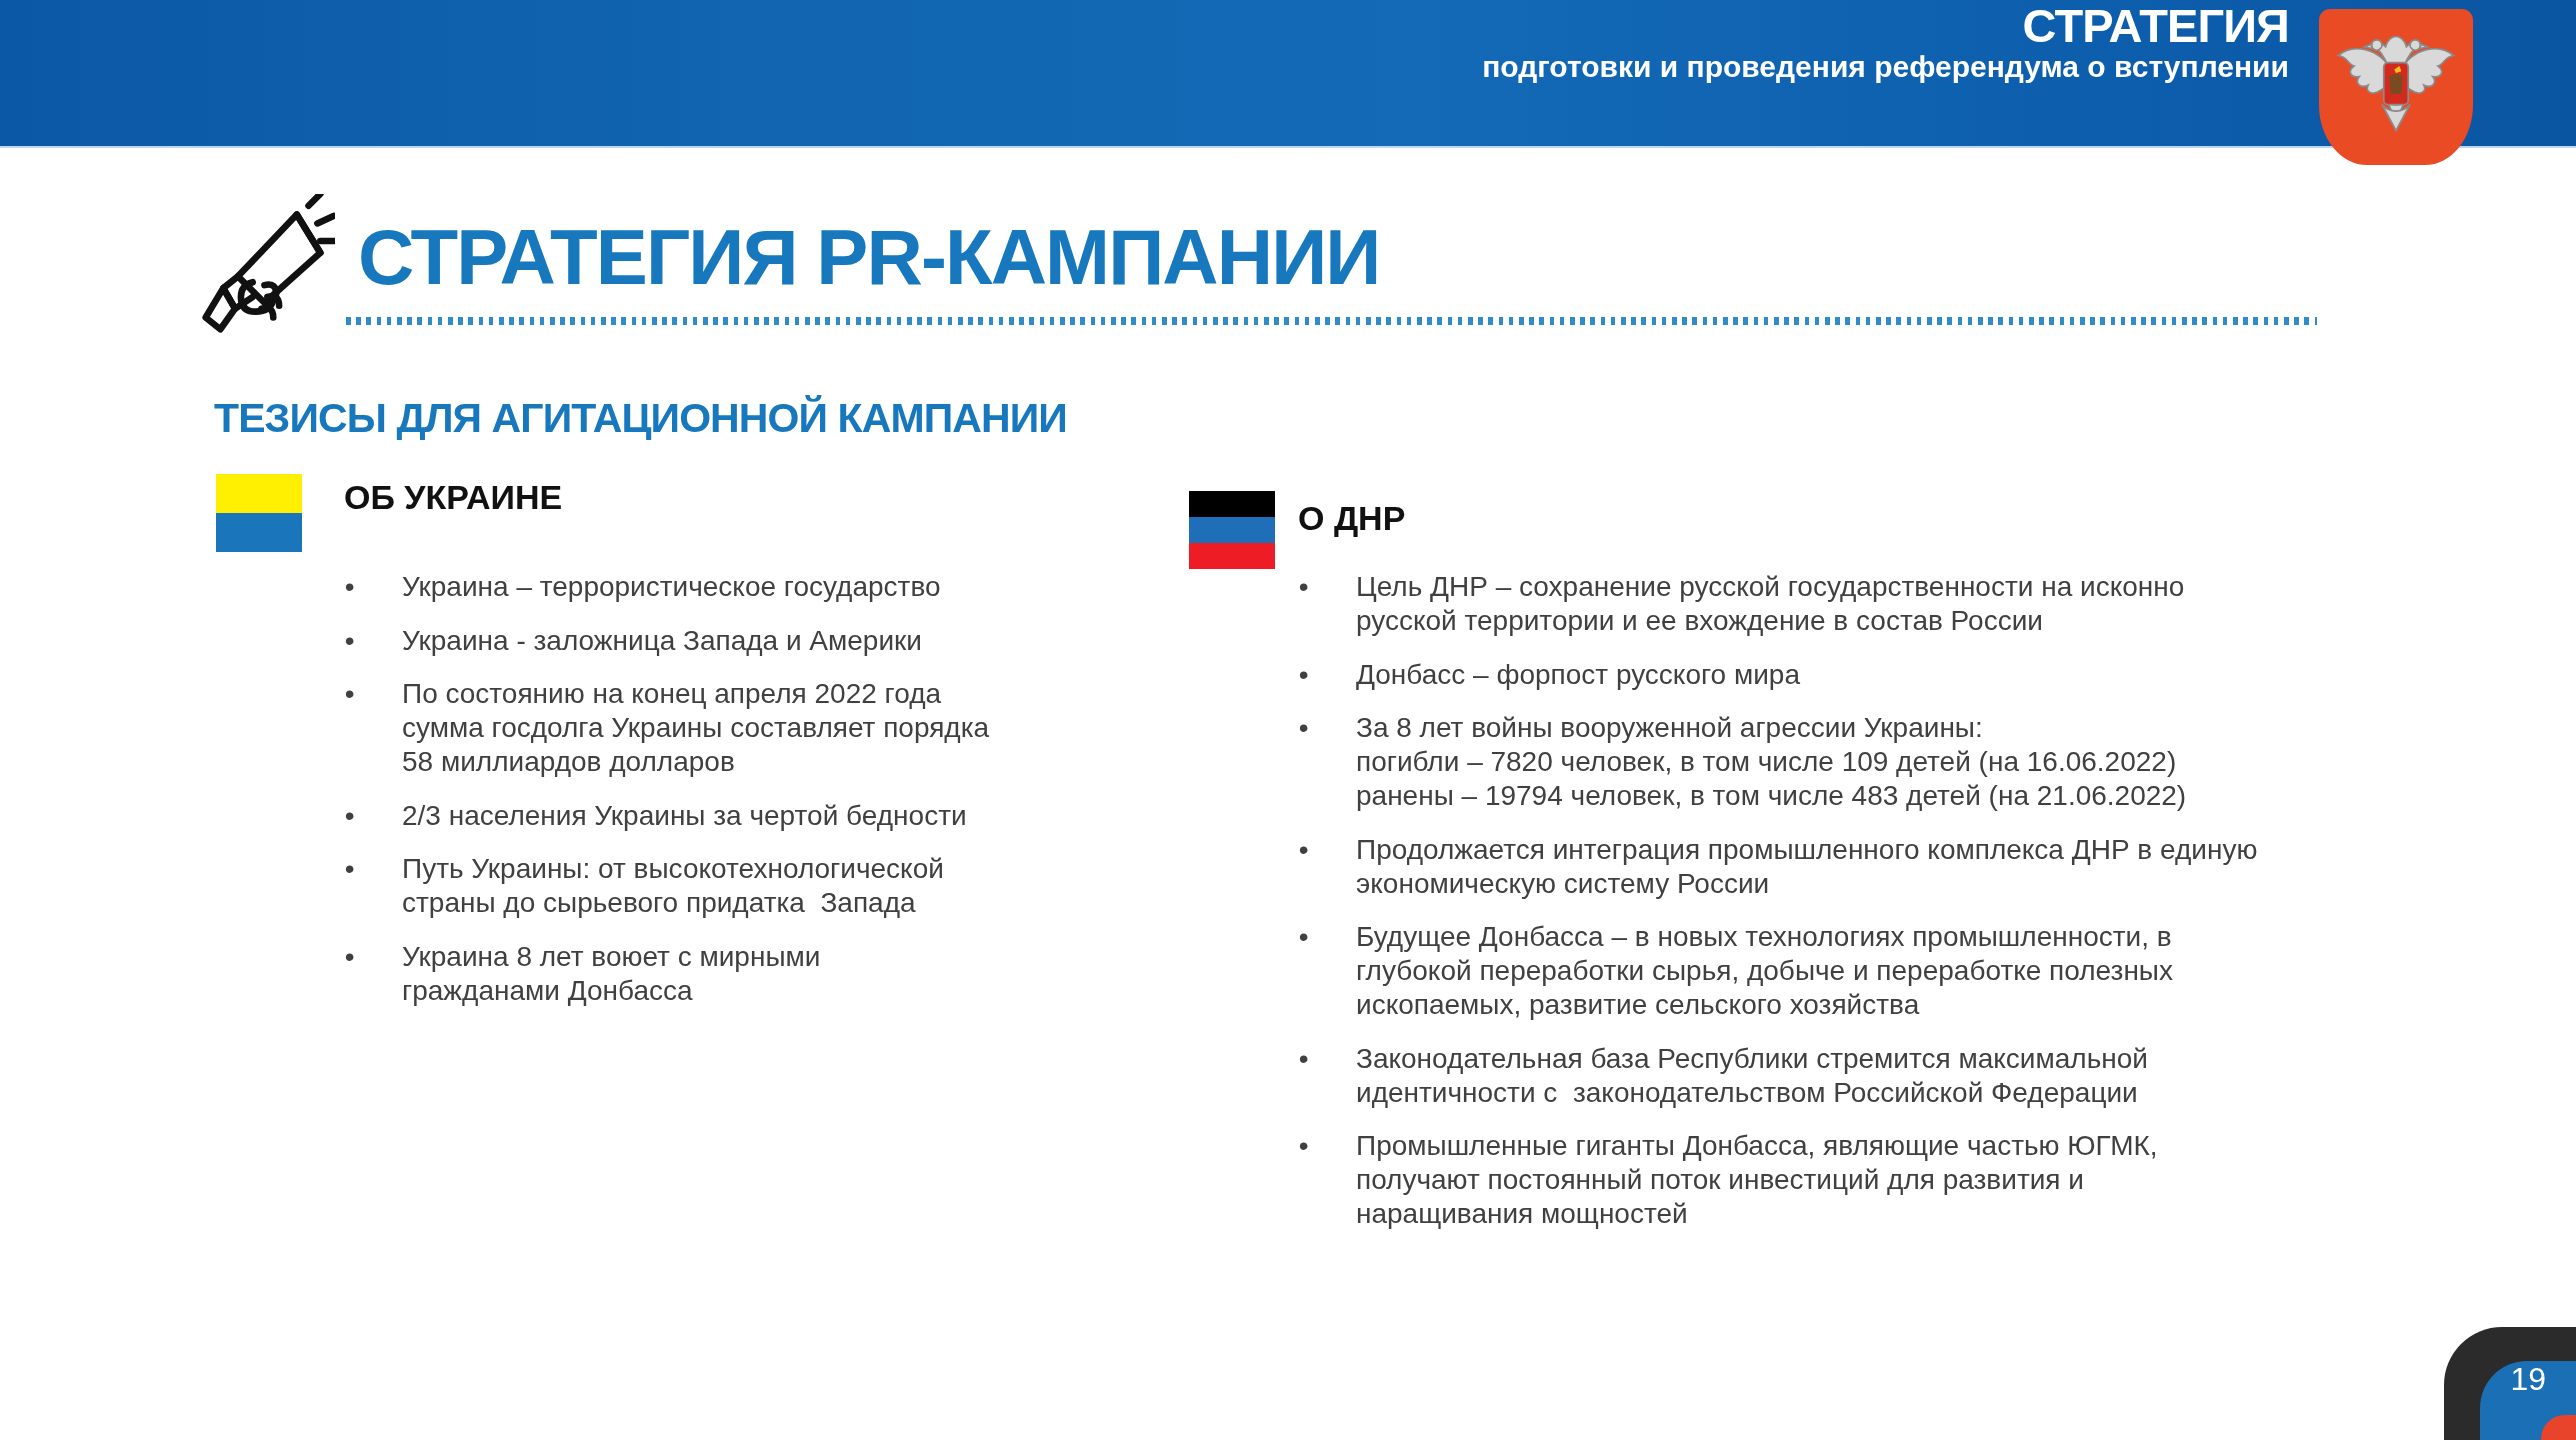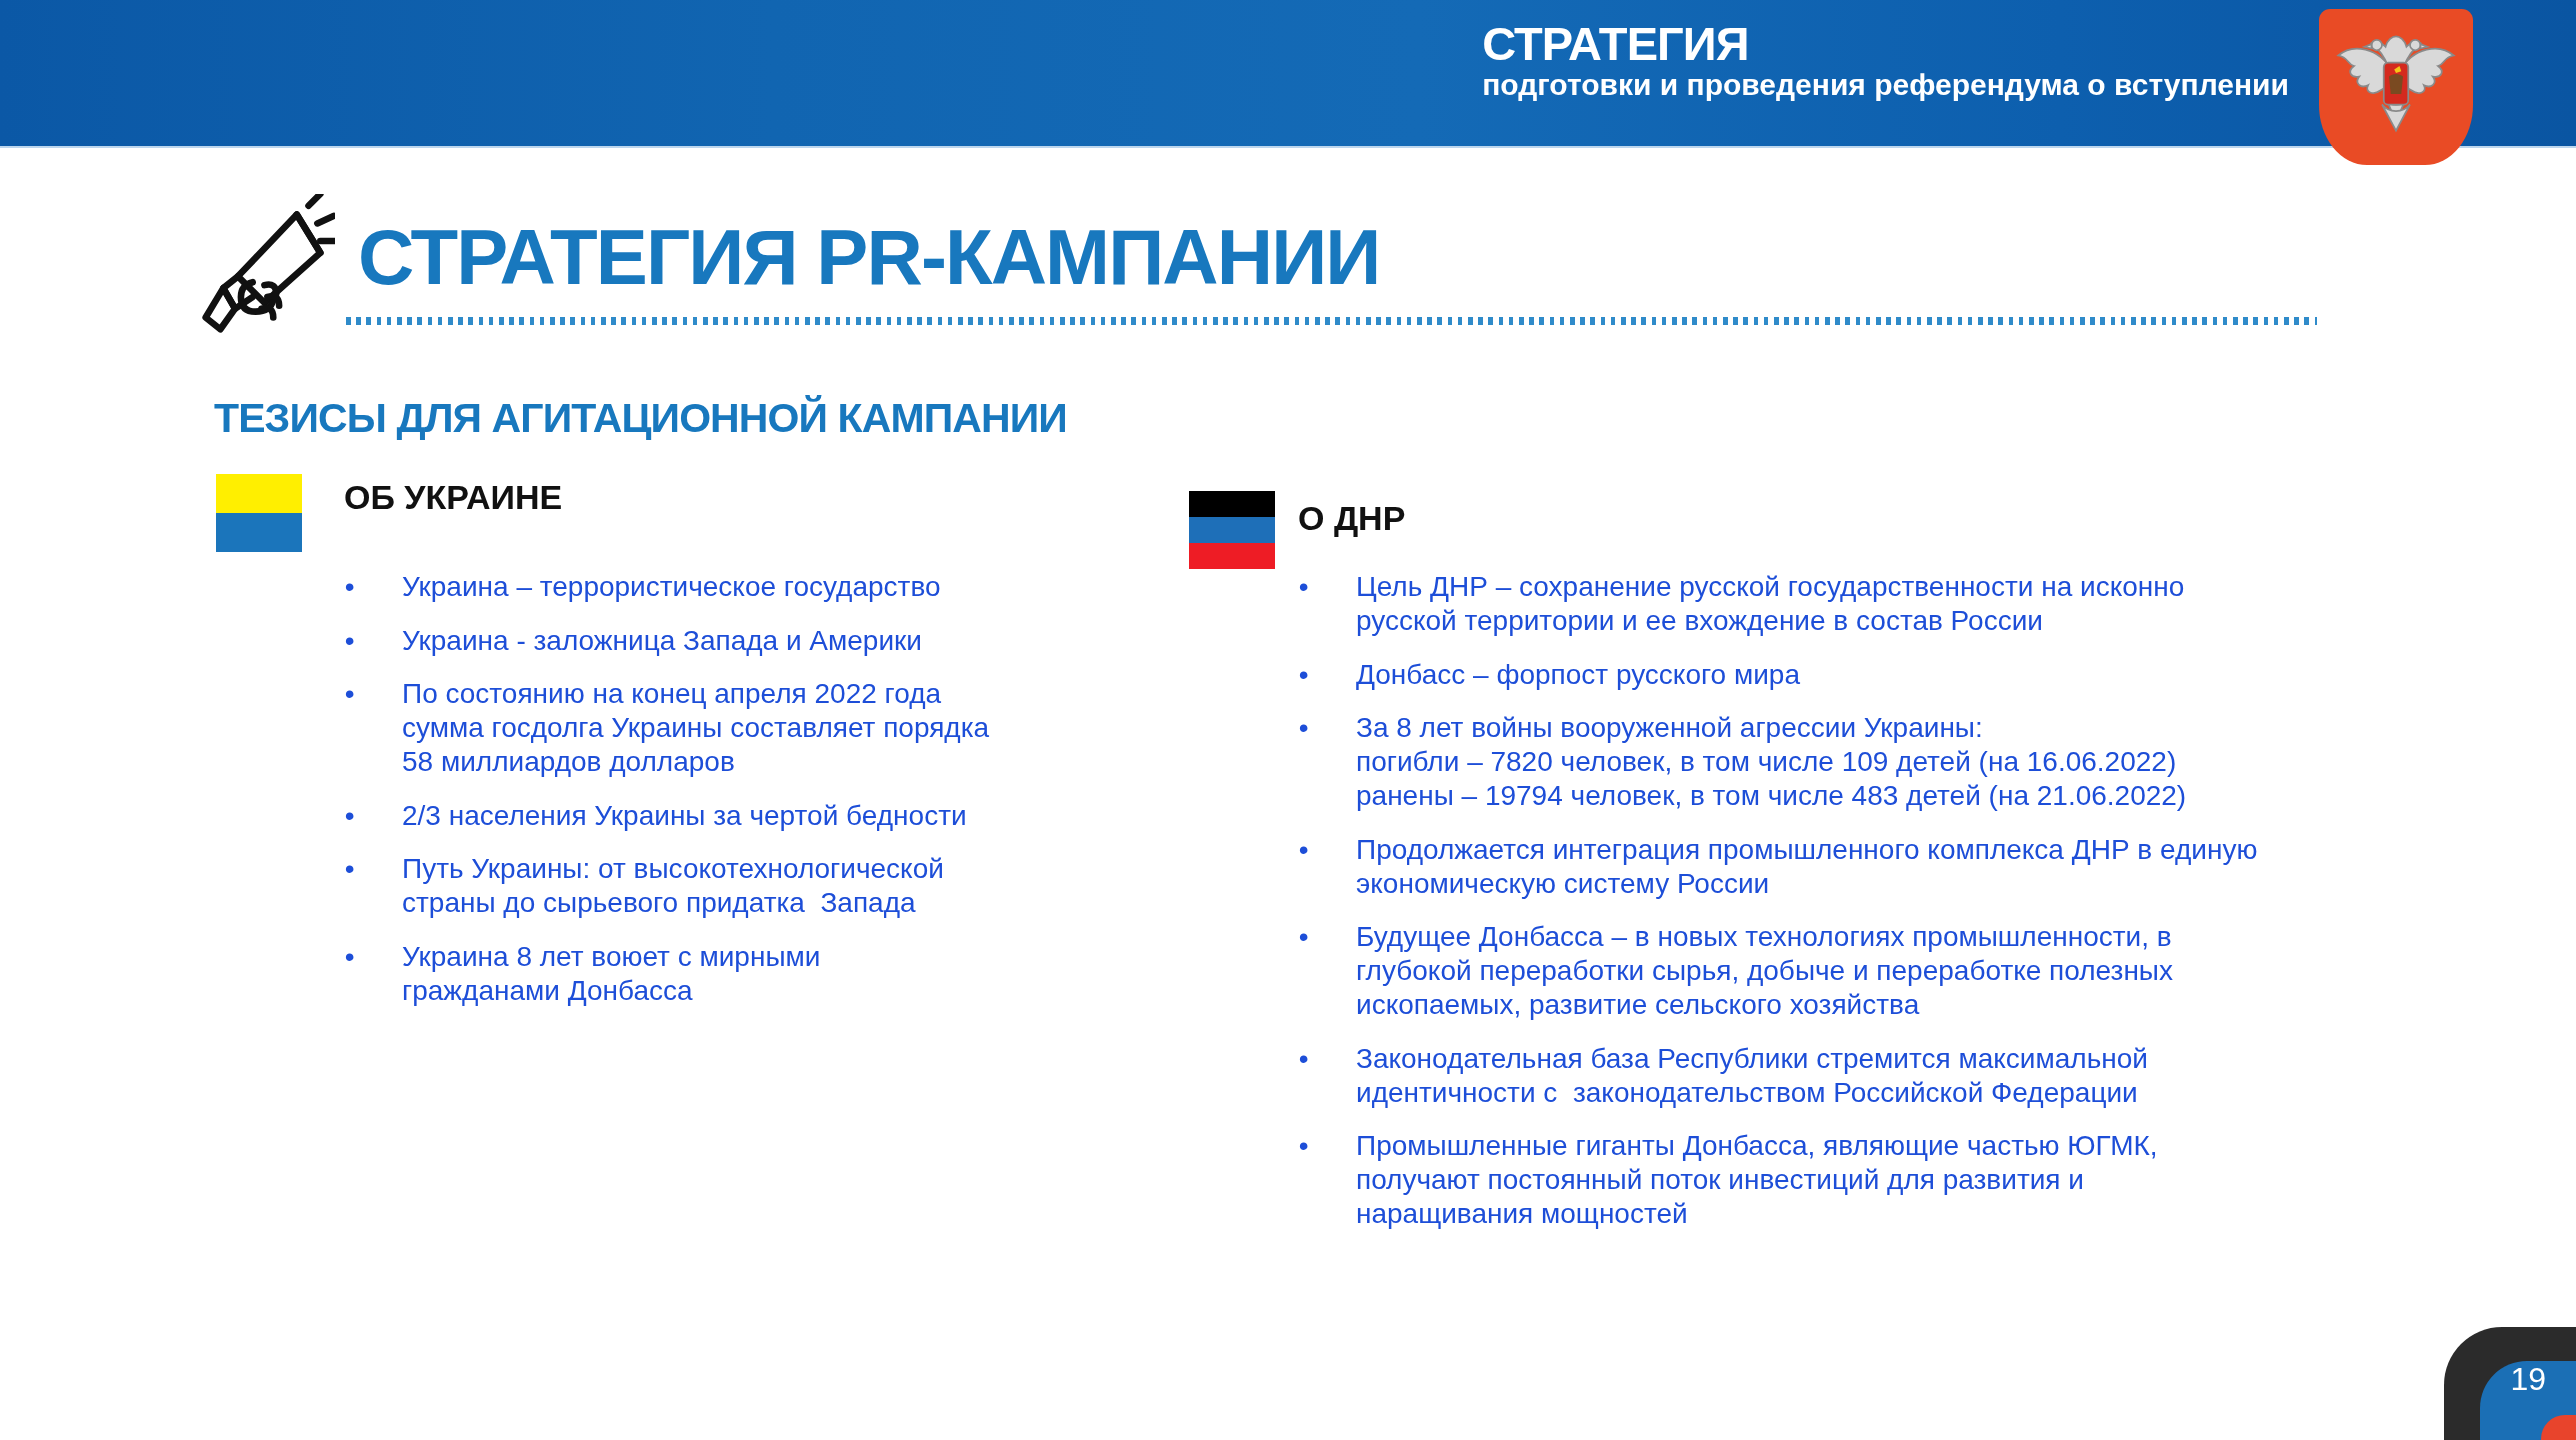--- a/index.html
+++ b/index.html
@@ -6,21 +6,21 @@
   .slide{
     position:relative; width:2576px; height:1441px; overflow:hidden; background:#ffffff;
     font-family:"Liberation Sans", sans-serif; color:#1a1a1a;
   }
   
   .band{
     position:absolute; left:0; top:0; width:100%; height:146px;
     background:linear-gradient(90deg,#0b58a6 0%,#1165b1 30%,#146ab6 55%,#0d5fae 80%,#0a55a2 100%);
     border-bottom:2.8px solid #bcd6ee;
   }
-  .band-text{position:absolute; top:19px; right:287px; text-align:left; color:#ffffff;}
+  .band-text{position:absolute; top:1px; right:287px; text-align:right; color:#ffffff;}
   .band-title{font-size:47px; font-weight:bold; letter-spacing:-0.9px; line-height:1.05;}
   .band-sub{font-size:30px; line-height:34px; font-weight:bold;}
   
   .crest{
     position:absolute; left:2319px; top:9.3px; width:154px; height:156px;
     background:#e94b25; border-radius:11.2px 11.2px 48px 48px / 11.2px 11.2px 60px 60px;
     z-index:5; display:flex; align-items:center; justify-content:center;
   }
   
   .megaphone{position:absolute; left:188px; top:194px; width:147px; height:147px;}
@@ -46,21 +46,21 @@
   .flag-dnr .stripe-black{background:#000000;}
   .flag-dnr .stripe-blue{background:#1e6fb8;}
   .flag-dnr .stripe-red{background:#ee1c25;}
   .col-heading{position:absolute; font-size:34px; font-weight:bold; color:#111; white-space:nowrap;}
   .heading-ua{left:344px; top:478px;}
   .heading-dnr{left:1298px; top:499px;}
   
   .bullets{position:absolute; margin:0; padding:0; list-style:none;}
   .bullets li{
     position:relative; padding-left:61px; margin-bottom:19.5px;
-    font-size:28px; line-height:34px; white-space:pre-wrap; color:#1d4ed8;
+    font-size:28px; line-height:34px; white-space:pre-wrap; color:#404040;
   }
   .bullets li::before{content:"\2022"; position:absolute; left:3.7px; top:0;}
   .list-ua{left:341px; top:570px; width:782px;}
   .list-dnr{left:1295px; top:570px; width:1228px;}
   
   .corner-dark{position:absolute; right:0; bottom:0; width:132px; height:114px;
     background:#2b2b2b; border-top-left-radius:58px;}
   .corner-blue{position:absolute; right:0; bottom:0; width:96px; height:80px;
     background:#1b6fb5; border-top-left-radius:47px;}
   .corner-red{position:absolute; right:0; bottom:0; width:35px; height:26px;

